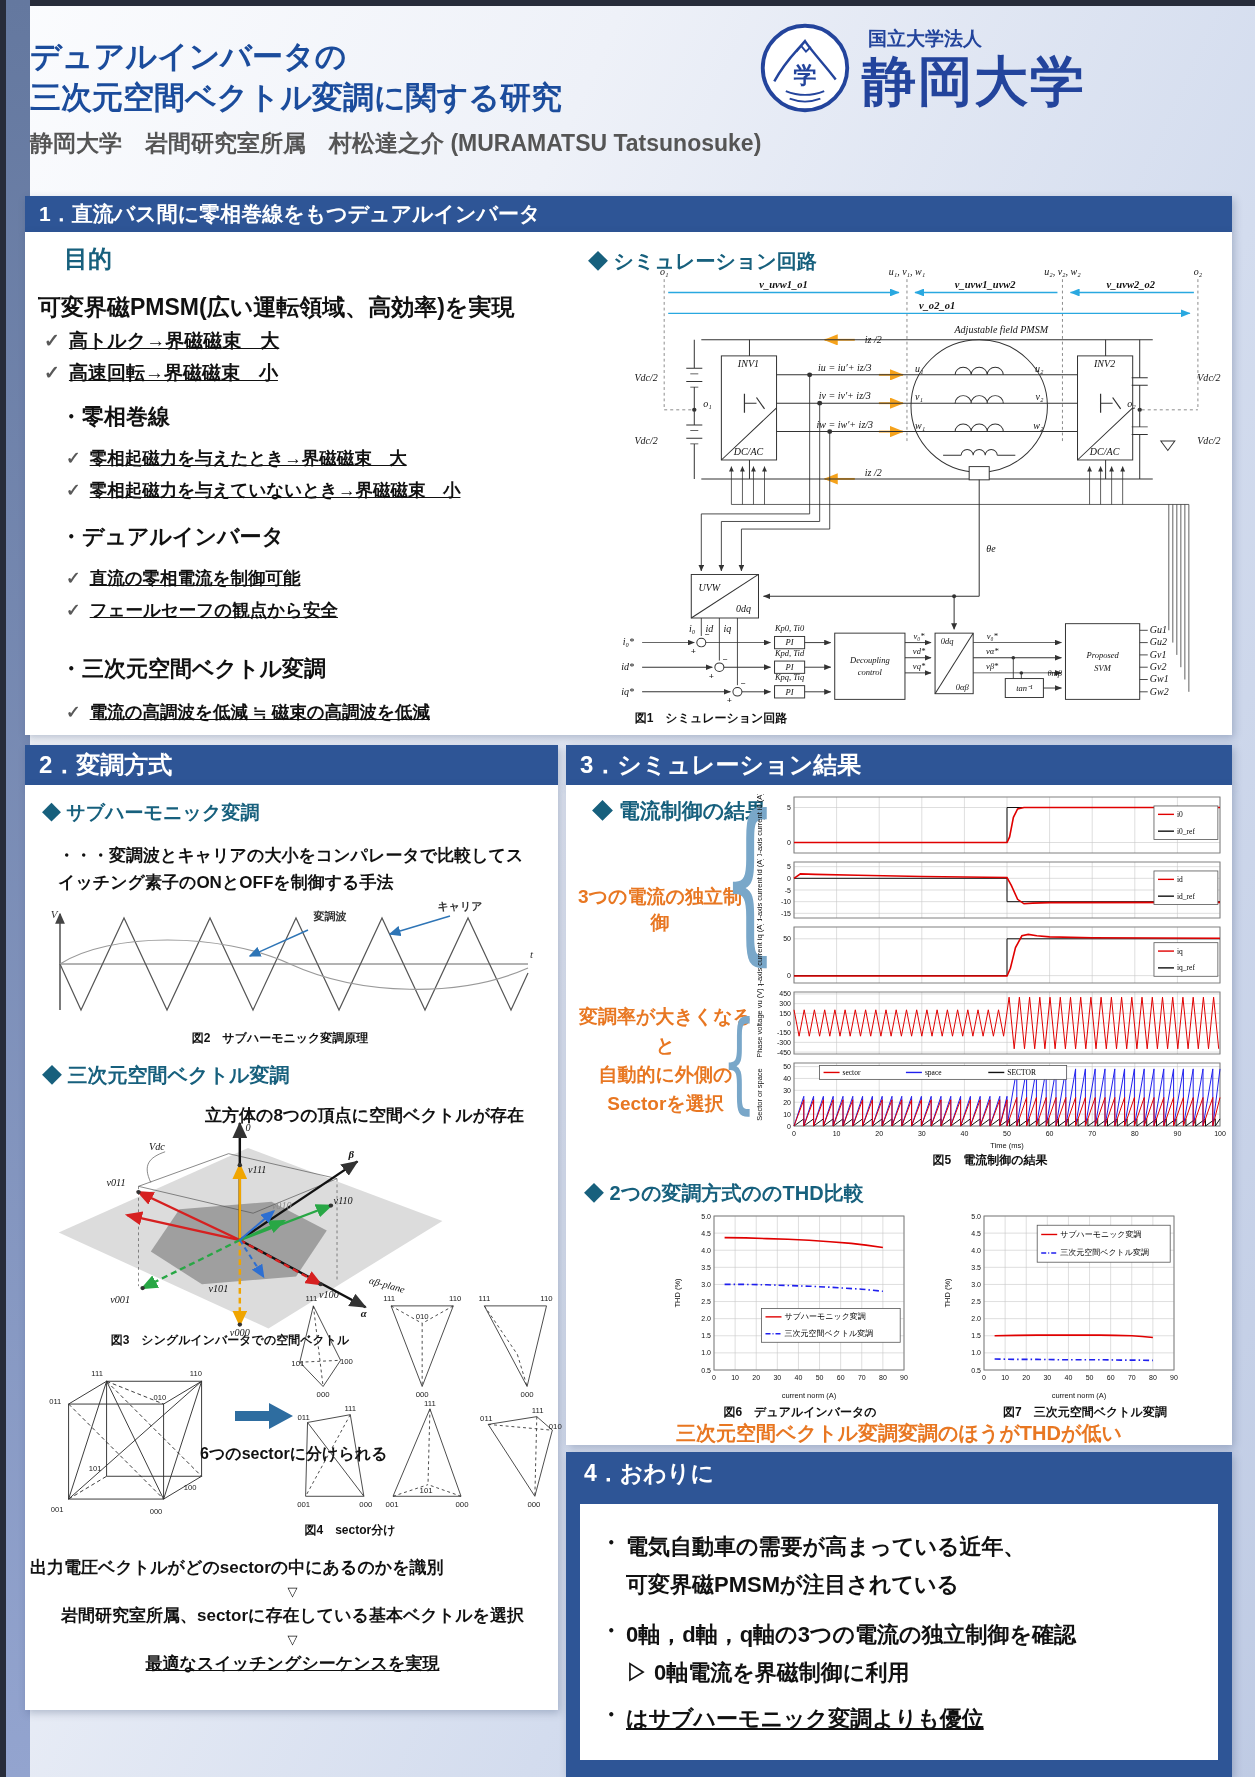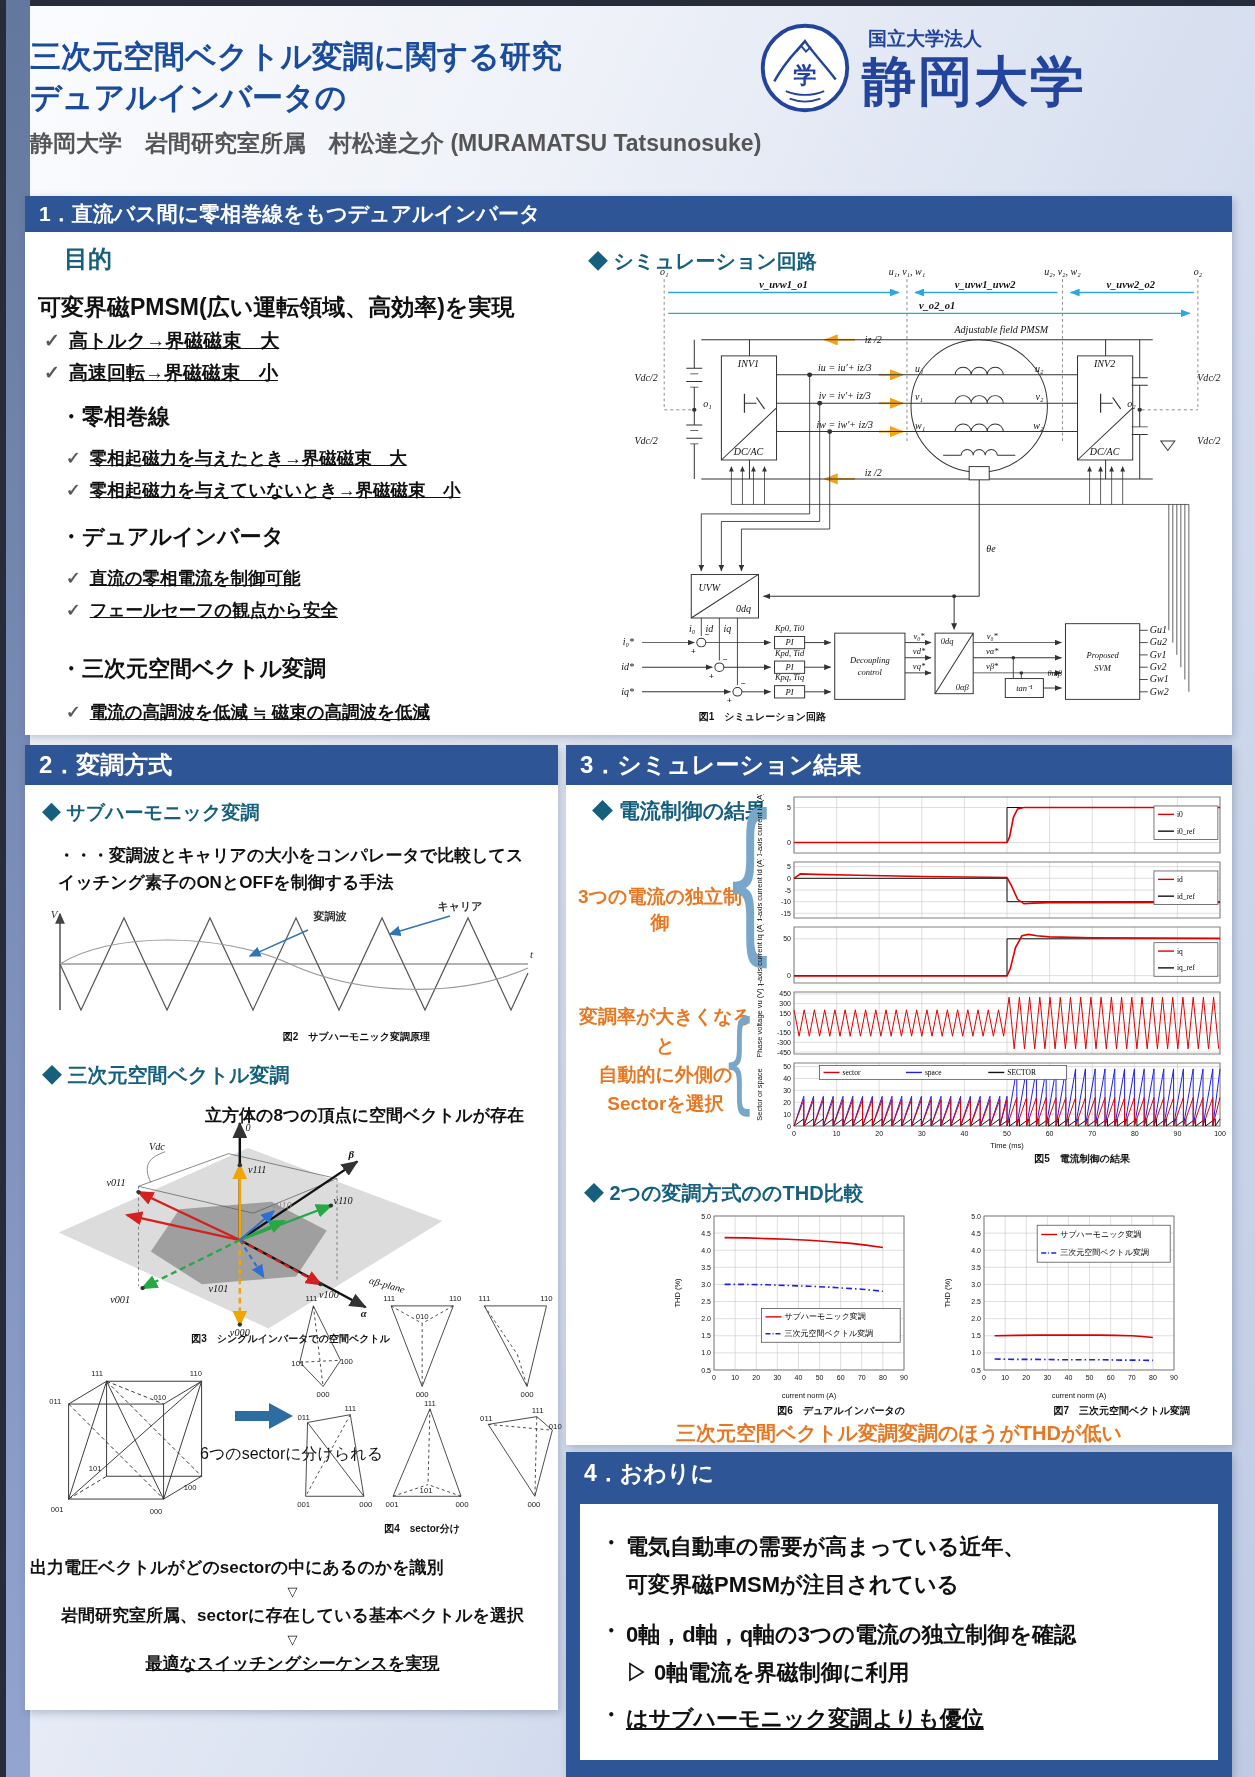--- a/index.html
+++ b/index.html
@@ -10,21 +10,21 @@
   .edge-left{position:absolute;left:0;top:0;width:6px;height:100%;background:#272c3a;}
   .band-left{position:absolute;left:6px;top:0;width:24px;height:100%;
     background:linear-gradient(#64789f,#93a4cf);}
   .abs{position:absolute;}
   .panel{position:absolute;background:#fff;box-shadow:2px 3px 8px rgba(40,60,100,.28);}
   .bar{position:absolute;background:#2e5596;color:#fff;font-weight:bold;display:flex;
     align-items:center;padding-left:14px;box-sizing:border-box;
     box-shadow:2px 3px 8px rgba(40,60,100,.28);}
   .teal{color:#17607d;font-weight:bold;}
   .orange{color:#e87722;font-weight:bold;}
-  .cap{position:absolute;font-size:10px;font-weight:bold;color:#111;text-align:right;}
+  .cap{position:absolute;font-size:12px;font-weight:bold;color:#111;text-align:center;}
   .chk{position:absolute;display:flex;align-items:baseline;}
   .chk .mk{color:#595959;margin-right:9px;font-weight:bold;}
   .chk .txt{font-weight:bold;color:#111;text-decoration:underline;}
   .topic{position:absolute;font-weight:bold;color:#111;}
   .title{position:absolute;color:#1b4c9c;font-weight:900;}
   .brace{position:absolute;color:#79a7c9;font-family:"DejaVu Sans",sans-serif;
     transform:scaleX(.5);transform-origin:left top;line-height:1;}
   .chart{position:absolute;}
   
   svg text{font-family:"Liberation Serif",serif;}
@@ -41,22 +41,22 @@
 </style>
 </head>
 <body>
 
 <div class="poster">
   <div class="edge-top"></div>
   <div class="edge-left"></div>
   <div class="band-left"></div>
 
   <div class="title" style="left:30px;top:36px;font-size:31px;line-height:41px;">
+    <span style="display:block">デュアルインバータの</span>
     <span style="display:block">三次元空間ベクトル変調に関する研究</span>
-    <span style="display:block">デュアルインバータの</span>
   </div>
   <div class="abs" style="left:30px;top:128px;font-size:23px;font-weight:bold;color:#555;">静岡大学　岩間研究室所属　村松達之介 (MURAMATSU Tatsunosuke)</div>
 
   <svg class="abs" style="left:757px;top:20px;" width="96" height="96" viewBox="0 0 100 100">
     <circle cx="50" cy="50" r="44" fill="#fff" stroke="#23449c" stroke-width="4"></circle>
     <path d="M18,64 C30,42 40,34 50,22 C58,34 70,46 82,62" fill="none" stroke="#23449c" stroke-width="2.5"></path>
     <path d="M41,33 L46,27 L51,33 L56,28" fill="none" stroke="#23449c" stroke-width="2"></path>
     <text x="50" y="66" text-anchor="middle" style="font:bold 24px 'Liberation Sans',sans-serif;fill:#23449c;">学</text>
     <path d="M30,74 Q50,82 70,74 M34,82 Q50,88 66,82" fill="none" stroke="#23449c" stroke-width="2"></path>
   </svg>
@@ -391,21 +391,21 @@
       <text x="124" y="40" class="fl" text-anchor="middle">010</text>
       <text x="56" y="114" class="fl" text-anchor="middle">101</text>
       <text x="156" y="134" class="fl" text-anchor="middle">100</text>
       <text x="16" y="158" class="fl" text-anchor="middle">001</text>
       <text x="120" y="160" class="fl" text-anchor="middle">000</text>
     </svg>
 
   <svg class="abs" style="left:235px;top:1402px;" width="60" height="28" viewBox="0 0 60 28">
     <polygon points="0,9 34,9 34,1 58,14 34,27 34,19 0,19" fill="#2e6da0"></polygon>
   </svg>
-  <div class="abs" style="left:200px;top:1444px;font-size:16px;font-weight:normal;color:#111;">6つのsectorに分けられる</div>
+  <div class="abs" style="left:200px;top:1444px;font-size:16px;font-weight:bold;color:#111;">6つのsectorに分けられる</div>
 
   <svg class="abs" style="left:292px;top:1292px;" width="272" height="224" viewBox="0 0 280 230">
     <g stroke="#333" stroke-width=".9" fill="none">
       <path d="M22,14 L8,72 M22,14 L50,70 M8,72 L32,97 M50,70 L32,97"></path>
       <path d="M8,72 L50,70 M22,14 L32,97" stroke-dasharray="3 3"></path>
       <path d="M102,14 H166 M102,14 L134,97 M166,14 L134,97"></path>
       <path d="M102,14 L134,32 M166,14 L134,32 M134,32 L134,97" stroke-dasharray="3 3"></path>
       <path d="M198,14 H262 M262,14 L242,97 M198,14 L242,97"></path>
       <path d="M198,14 L232,64 M232,64 L242,97" stroke-dasharray="3 3"></path>
       <path d="M16,134 L60,126 M60,126 L74,210 M14,210 H74 M16,134 L14,210 M16,134 L74,210"></path>

